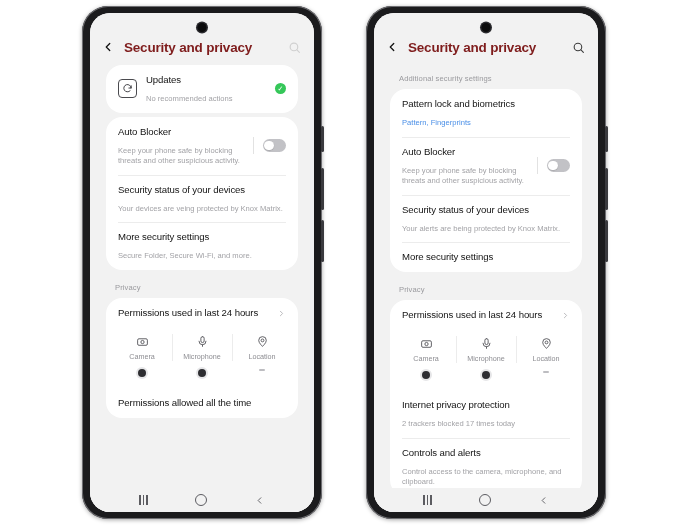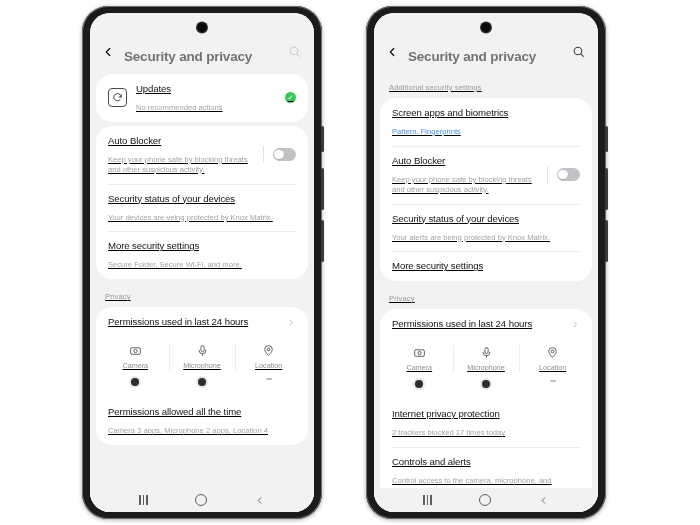--- a/index.html
+++ b/index.html
@@ -64,39 +64,37 @@
     display:flex;align-items:center;
     padding:26px 12px 10px 10px;
     gap:8px;
   }
   .back-chevron{
     width:16px;height:16px;flex:0 0 auto;
     display:flex;align-items:center;justify-content:center;
     color:#141414;
   }
   .appbar-title{
-    font-size:13.5px;font-weight:bold;color:#737373;
+    font-size:13.5px;font-weight:bold;color:#7f1d1d;
     letter-spacing:-.2px;
     flex:1 1 auto;
     white-space:nowrap;
-    margin-top:10px;
   }
   .search-ic{
     width:16px;height:16px;flex:0 0 auto;
     display:flex;align-items:center;justify-content:center;
     color:#3b3b3b;
   }
   .search-ic.faded{opacity:.18;}
 
   .scroll{
     flex:1 1 auto;
     overflow:hidden;
-    padding:0 6px;
+    padding:0 16px;
     box-sizing:border-box;
-    text-decoration:underline;
   }
 
   .card{
     background:#ffffff;
     border-radius:16px;
     overflow:hidden;
     margin-bottom:4px;
   }
 
   .sect-label{
@@ -329,21 +327,20 @@
                     </svg>
                 </div>
                 <div class="perm-name">Location</div>
                 <div class="perm-dash"></div>
               </div>
             </div>
 
             <div class="row">
               <div class="row-txt">
                 <div class="row-title">Permissions allowed all the time</div>
-                <div class="row-sub">Camera 3 apps, Microphone 2 apps, Location 4</div>
               </div>
             </div>
           </div>
 
         </div>
 
         <div class="navbar">
           <div class="nav-ic">
               <span class="recents">
                 <i></i>
@@ -391,21 +388,21 @@
         </div>
 
         <div class="scroll">
 
           <div class="sect-label">Additional security settings</div>
 
           <div class="card">
 
             <div class="row">
               <div class="row-txt">
-                <div class="row-title">Screen apps and biometrics</div>
+                <div class="row-title">Pattern lock and biometrics</div>
                 <div class="row-sub accent">Pattern, Fingerprints</div>
               </div>
             </div>
 
             <div class="row">
               <div class="row-txt">
                 <div class="row-title">Auto Blocker</div>
                 <div class="row-sub">Keep your phone safe by blocking threats and other suspicious activity.</div>
               </div>
               <div class="toggle-wrap">

